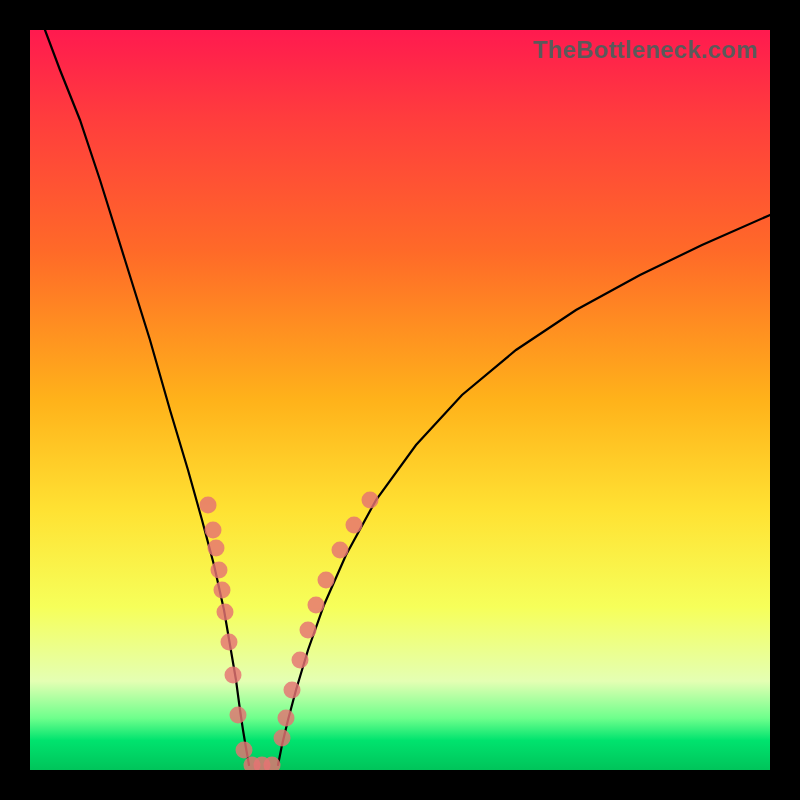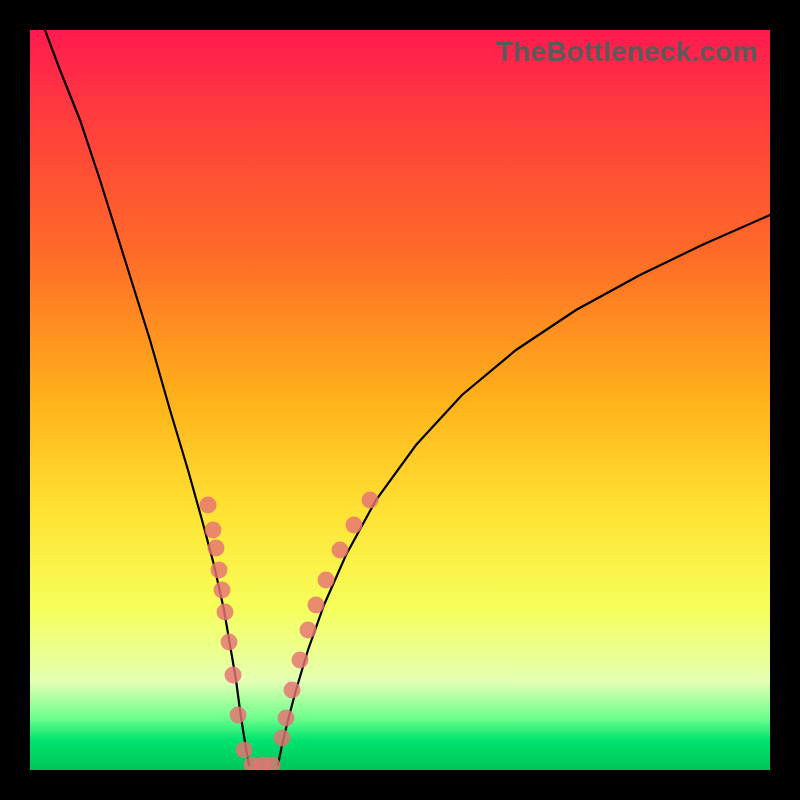--- a/index.html
+++ b/index.html
@@ -26,21 +26,21 @@
       #e4ffb3 88%,
       #6eff8c 93%,
       #00e36e 96%,
       #00c45a 100%);
   }
   .watermark {
     position: absolute;
     top: 6px;
     right: 12px;
     font-family: Arial, Helvetica, sans-serif;
-    font-size: 28px;
+    font-size: 24px;
     font-weight: 600;
     color: #5a5a5a;
     letter-spacing: 0.2px;
     user-select: none;
   }
   svg.overlay {
     position: absolute;
     left: 0; top: 0;
     width: 740px; height: 740px;
   }

